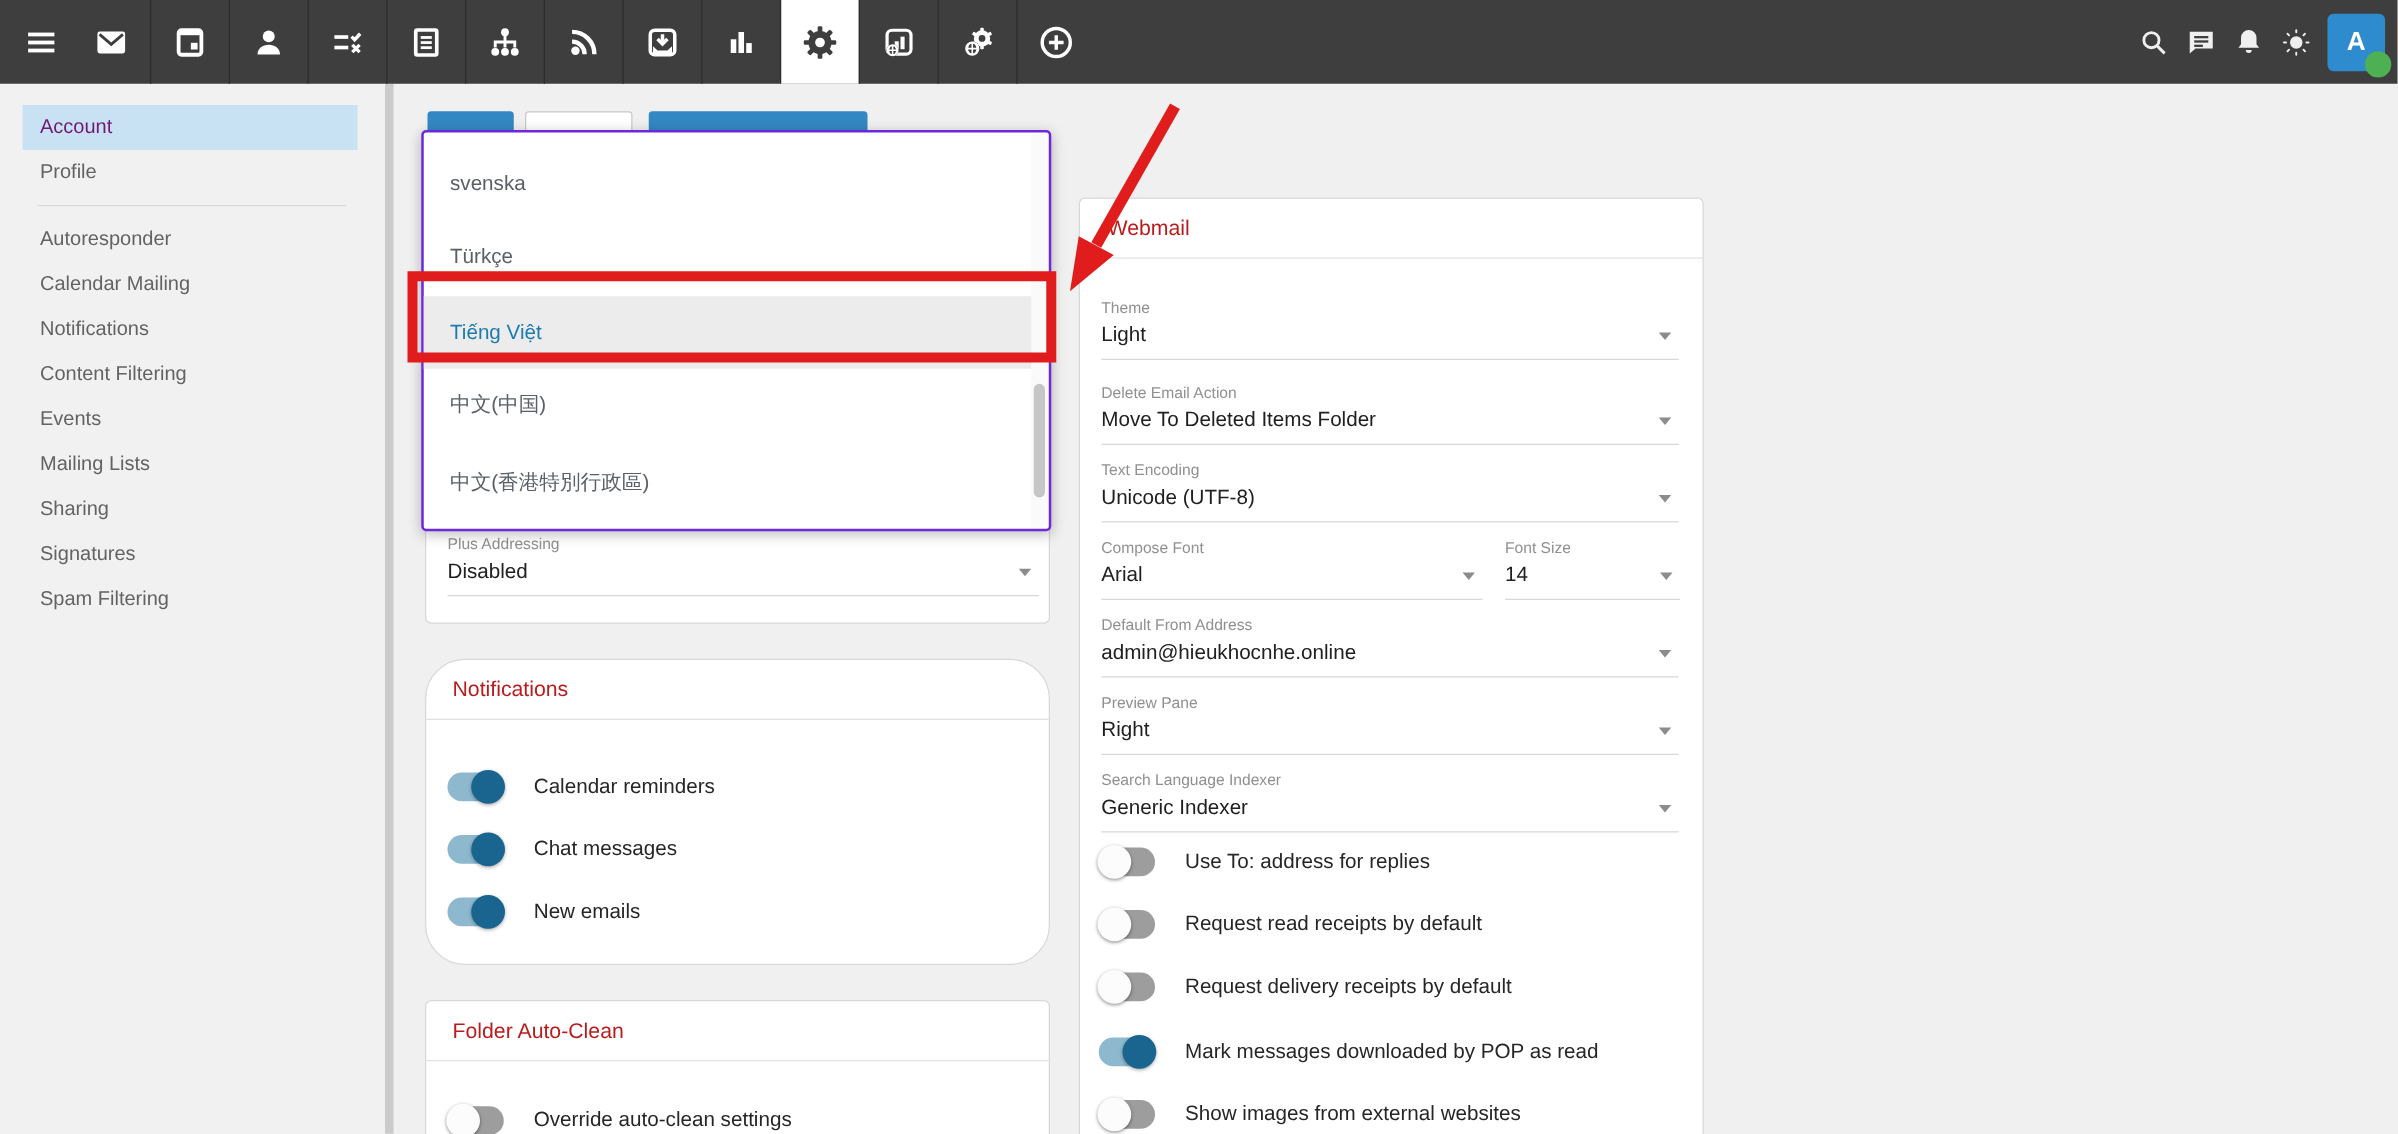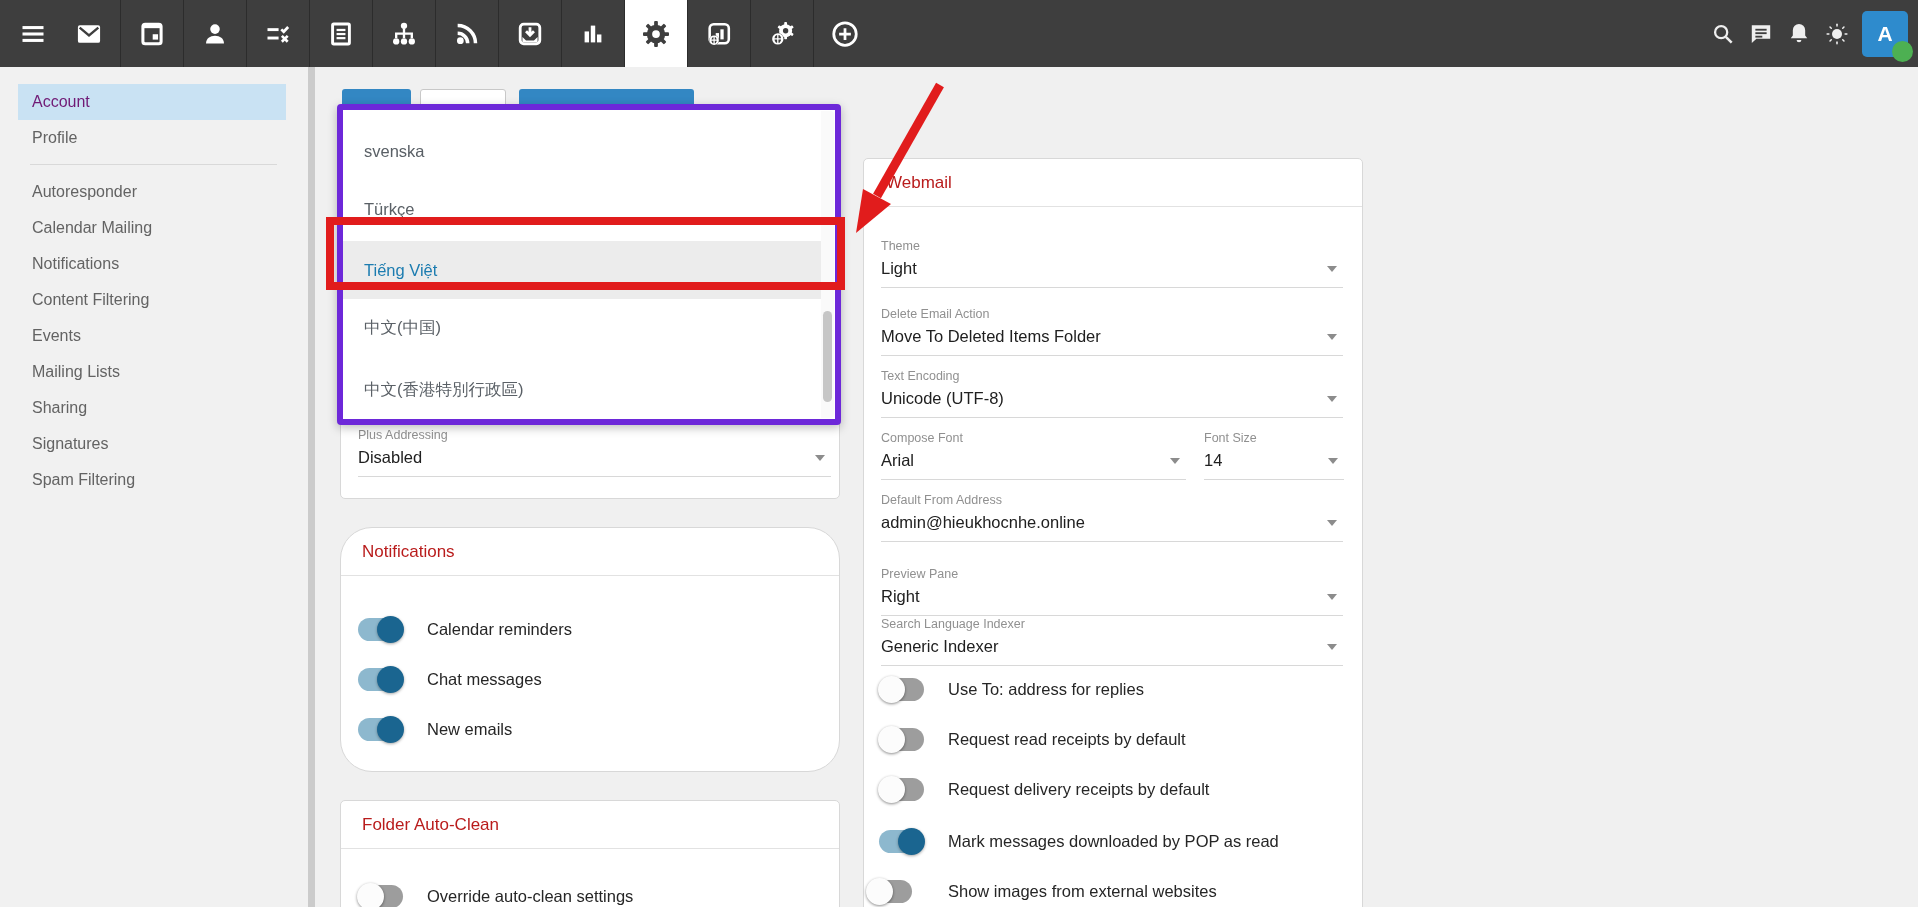--- a/index.html
+++ b/index.html
@@ -33,21 +33,21 @@
   .btn { position:absolute; height:32px; border-radius:3px; z-index:10; cursor:pointer; }
   .btn-primary { background:#3387c3; }
   .btn-secondary { background:#ffffff; border:1px solid #c8c8c8; }
 
   .card { position:absolute; background:#fff; border:1px solid #d8d8d8; border-radius:5px; z-index:5; }
   .card-title { position:absolute; left:21px; top:14px; font-size:17px; color:#b91c1c; }
   .card-divider { position:absolute; left:0; right:0; top:47px; height:1px; background:#e2e2e2; }
 
   
   .lang-panel { position:absolute; left:337px; top:104px; width:504px; height:321px; background:#fff;
-    border:6px solid #6d28d9; border-radius:4px; box-shadow:0 3px 10px rgba(0,0,0,.25); z-index:30; }
+    border:2px solid #6d28d9; border-radius:4px; box-shadow:0 3px 10px rgba(0,0,0,.25); z-index:30; }
   .lang-option { position:absolute; left:0; width:488px; height:58px; display:flex; align-items:center;
     padding-left:21px; font-size:16.5px; color:#5a6066; cursor:pointer; }
   .lang-option.selected { background:#ececec; color:#1c7cb0; }
   .panel-scroll-track { position:absolute; right:1px; top:1px; bottom:1px; width:13px; background:#fafafa; border-radius:0 4px 4px 0; }
   .panel-scroll-thumb { position:absolute; right:3px; top:201px; width:9px; height:91px; border-radius:4.5px; background:#c6c6c6; cursor:pointer; }
 
   
   .anno-rect { position:absolute; left:326px; top:217px; width:519px; height:73px; border:8px solid #e11c1c; z-index:50; pointer-events:none; }
   .anno-svg { position:absolute; left:0; top:0; width:1918px; height:907px; z-index:50; pointer-events:none; }
 
@@ -346,21 +346,21 @@
   <div class="field" style="left:340px; top:272px; width:140px;">
     <div class="flabel">Font Size</div>
     <div class="fvalue">14</div>
     <div class="arrow"></div>
   </div>
   <div class="field" style="left:17px; top:334px; width:462px;">
     <div class="flabel">Default From Address</div>
     <div class="fvalue">admin@hieukhocnhe.online</div>
     <div class="arrow"></div>
   </div>
-  <div class="field" style="left:17px; top:408px; width:462px;">
+  <div class="field" style="left:17px; top:396px; width:462px;">
     <div class="flabel">Preview Pane</div>
     <div class="fvalue">Right</div>
     <div class="arrow"></div>
   </div>
   <div class="field" style="left:17px; top:458px; width:462px;">
     <div class="flabel">Search Language Indexer</div>
     <div class="fvalue">Generic Indexer</div>
     <div class="arrow"></div>
   </div>
 
@@ -385,21 +385,21 @@
       </div>
     <div class="toggle-label">Request delivery receipts by default</div>
   </div>
   <div class="toggle-row" style="left:15px; top:666px;">
     <div class="switch on">
         <div class="track"></div>
         <div class="knob"></div>
       </div>
     <div class="toggle-label">Mark messages downloaded by POP as read</div>
   </div>
-  <div class="toggle-row" style="left:3px; top:716px;gap:12px;">
+  <div class="toggle-row" style="left:15px; top:716px;">
     <div class="switch">
         <div class="track"></div>
         <div class="knob"></div>
       </div>
     <div class="toggle-label">Show images from external websites</div>
   </div>
 </div>
 
 <div class="lang-panel">
   <div class="lang-option" style="top:12px;">svenska</div>

